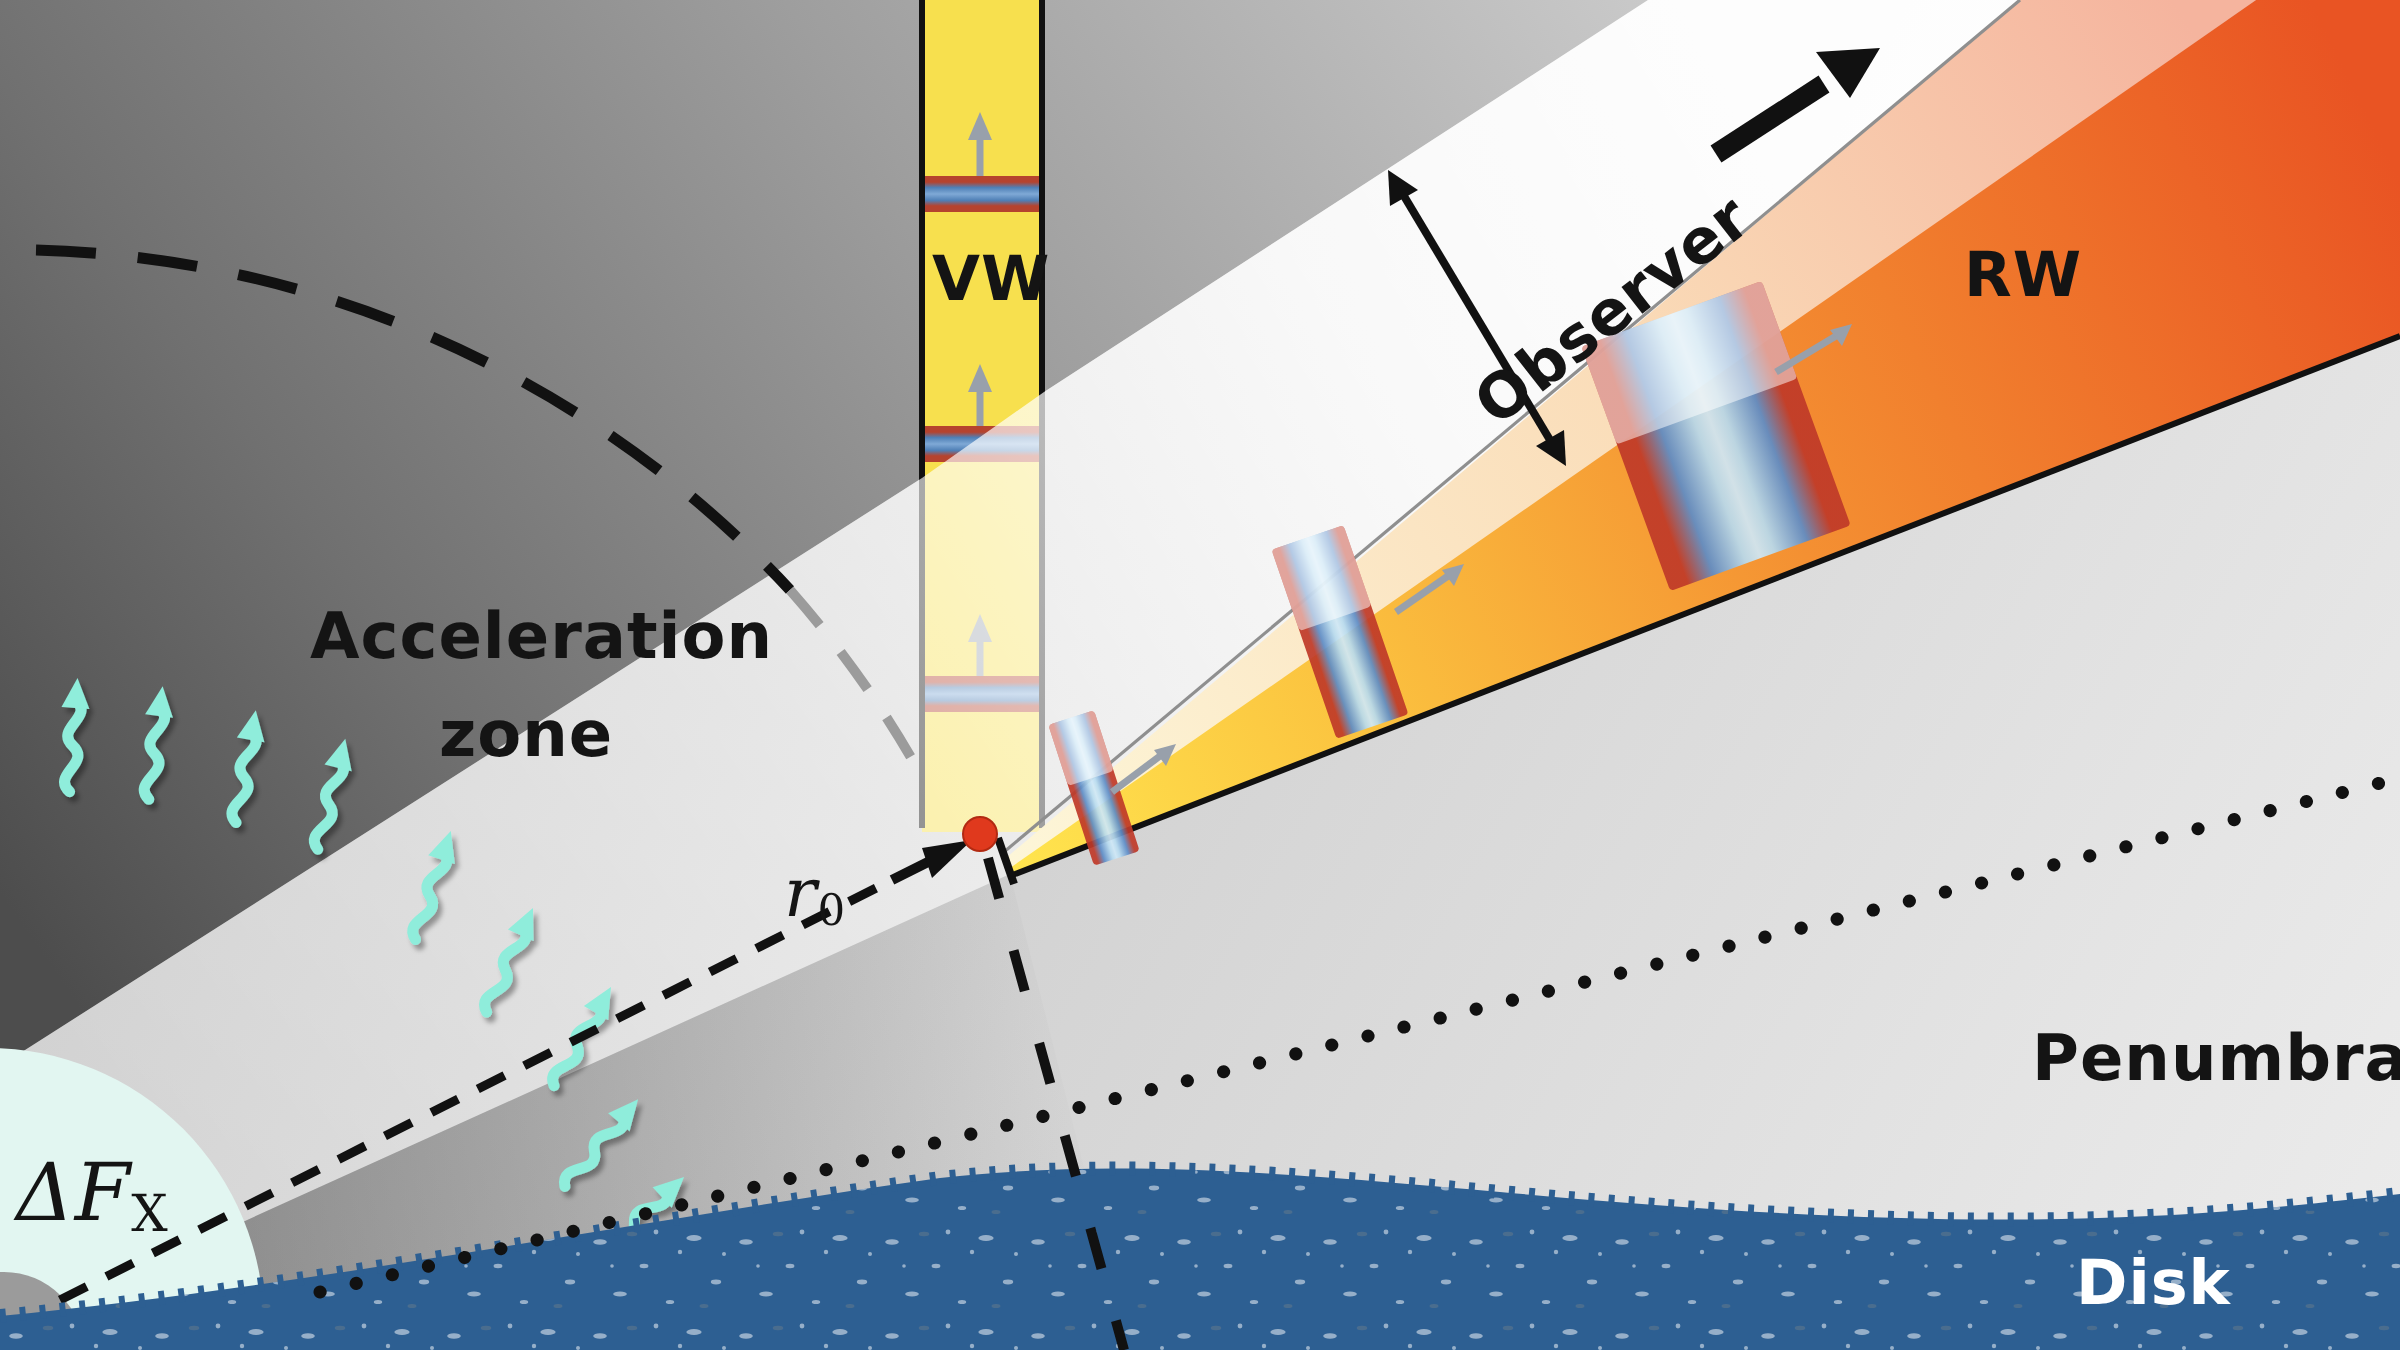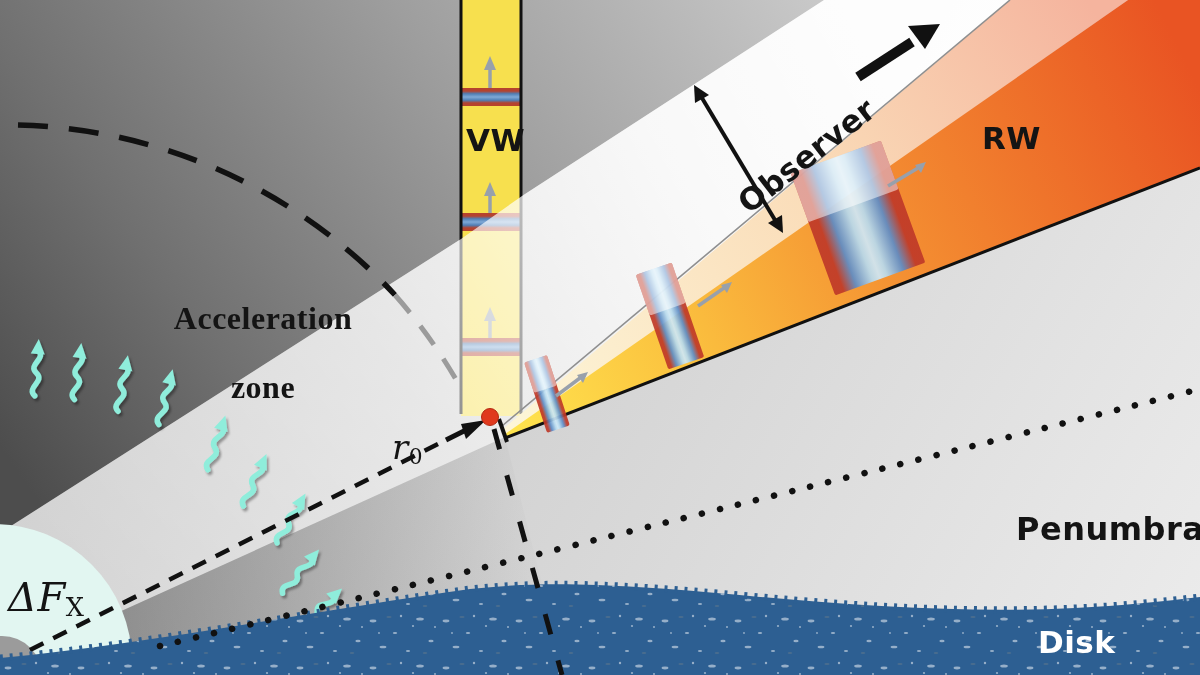--- a/index.html
+++ b/index.html
@@ -202,22 +202,22 @@
     <line x1="858" y1="77" x2="912" y2="42" stroke-width="10"></line>
     <polygon points="940,24 925,49 908,26" stroke="none"></polygon>
   </g>
 
   <circle cx="490" cy="417" r="8.5" fill="#e0391d" stroke="#b22a12" stroke-width="1"></circle>
 </svg>
 
 <div class="lbl big bold" style="left:466px;top:122px;">VW</div>
 <div class="lbl big bold" style="left:982px;top:120px;text-align:right;">RW</div>
 <div class="lbl" id="observer-label" style="left:742px;top:188px;">Observer</div>
-<div class="lbl two-line" style="left:155px;top:294px;width:216px;font-family:Liberation Serif, serif;">
+<div class="lbl two-line" style="left:155px;top:294px;width:216px;">
   <span style="display:block;">Acceleration</span>
-  <span style="display:block;margin-top:20px;">zone</span>
+  <span style="display:block;">zone</span>
 </div>
 <div class="lbl big" style="left:1016px;top:510px;font-size:32px;">Penumbra</div>
 <div class="lbl big bold white" style="left:1022px;top:624px;">Disk</div>
 <div class="lbl math" style="left:392px;top:400px;font-size:34px;margin-top:27px;"><i>r</i><sub>0</sub></div>
 <div class="lbl math" style="left:8px;top:574px;font-size:40px;text-align:right;"><i>ΔF</i><sub>X</sub></div>
 
 </div>
 
 </body></html>

